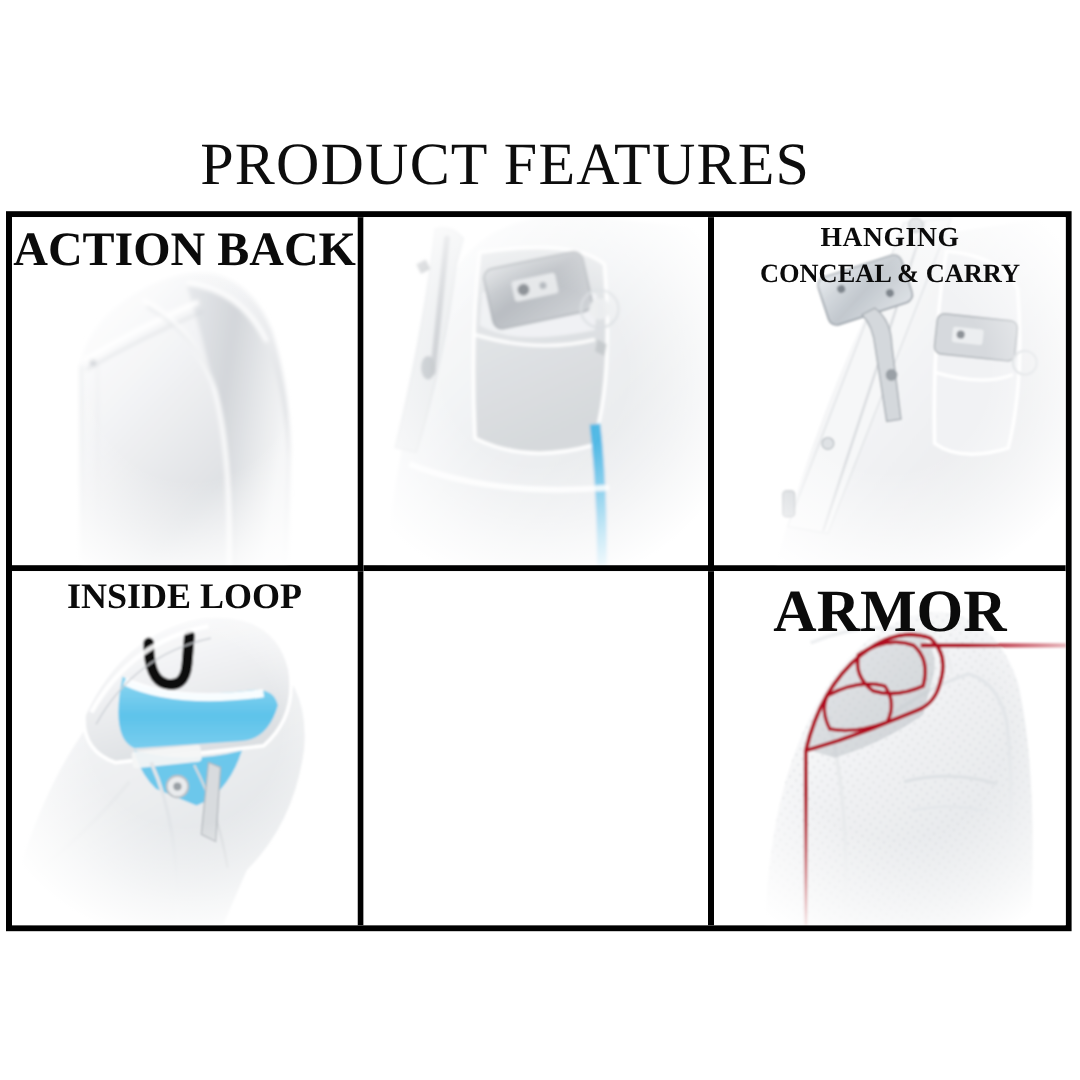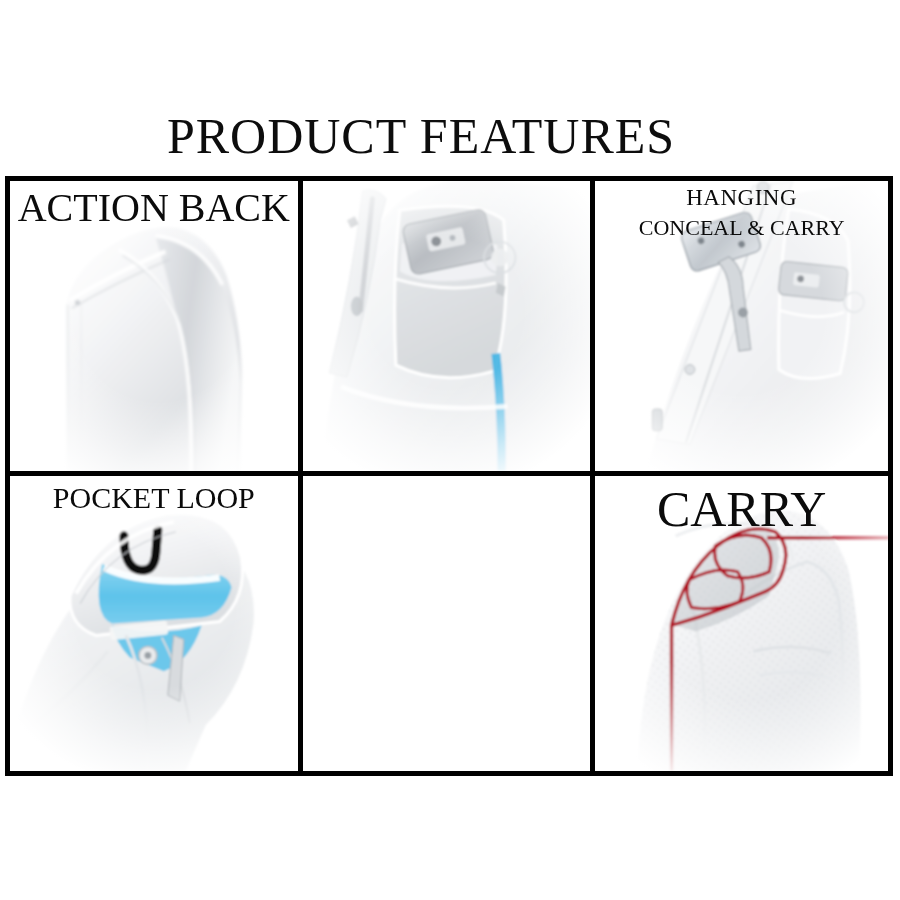--- a/index.html
+++ b/index.html
@@ -26,21 +26,21 @@
     line-height: 56px;
     letter-spacing: 1px;
     color: #0d0d0d;
     font-weight: 400;
     font-family: "Liberation Serif", "DejaVu Serif", serif;
     font-variant: small-caps;
     white-space: nowrap;
   }
   .decor {
     font-family: "Liberation Serif", "DejaVu Serif", serif;
-    font-weight: 400;
+    font-weight: 700;
     color: #0b0b0b;
   }
 
   
   #feature-grid {
     position: absolute;
     left: 5px;
     top: 176px;
     width: 888px;
     height: 600px;
@@ -299,21 +299,21 @@
           <path d="M156 162 Q176 200 184 248" stroke="#d7dadd" stroke-width="2" fill="none"></path>
           <circle cx="142" cy="180" r="9" fill="#e9ebed" stroke="#b9bec3" stroke-width="1.6"></circle>
           <circle cx="142" cy="180" r="3.4" fill="#9aa0a6"></circle>
           <path d="M168 160 l10 4 -4 62 -12 -6 z" fill="#d8dbde" stroke="#aeb3b8" stroke-width="1"></path>
           <path d="M16 258 Q64 222 102 176" stroke="#e8eaec" stroke-width="3" fill="none"></path>
         </g>
         <rect x="0" y="0" width="296" height="296" fill="url(#hl-fade)"></rect>
       </svg>
     </div>
     <div class="cell-header hdr-hang">
-      <span class="line1 decor">POCKET LOOP</span>
+      <span class="line1 decor">INSIDE LOOP</span>
     </div>
   </div>
 
   <div class="cell b-right">
     <div class="cell-header">
       <span class="line1 decor"></span>
     </div>
   </div>
 
   <div class="cell">
@@ -355,17 +355,17 @@
                    q-20 8 -40 16 q-26 10 -54 18 z" fill="none" stroke="#b01020" stroke-width="3.4" stroke-linejoin="round"></path>
           <path d="M122 70 q24 -16 46 -8 q14 12 8 34 q-22 10 -42 4 q-16 -12 -12 -30 z" fill="none" stroke="#b01020" stroke-width="3.2"></path>
           <path d="M96 104 q26 -14 48 -8 q10 14 2 30 q-26 10 -48 6 q-8 -16 -2 -28 z" fill="none" stroke="#b01020" stroke-width="3"></path>
           <path d="M174 62 L296 62" stroke="#b01020" stroke-width="3.4" fill="none"></path>
           <path d="M78 150 L78 296" stroke="#b01020" stroke-width="3.4" fill="none"></path>
         </g>
         <rect x="0" y="0" width="296" height="296" fill="url(#ar-fade)"></rect>
       </svg>
     </div>
     <div class="cell-header hdr-armor">
-      <span class="line1 decor">CARRY</span>
+      <span class="line1 decor">ARMOR</span>
     </div>
   </div>
 
 </div>
 
 </body></html>

